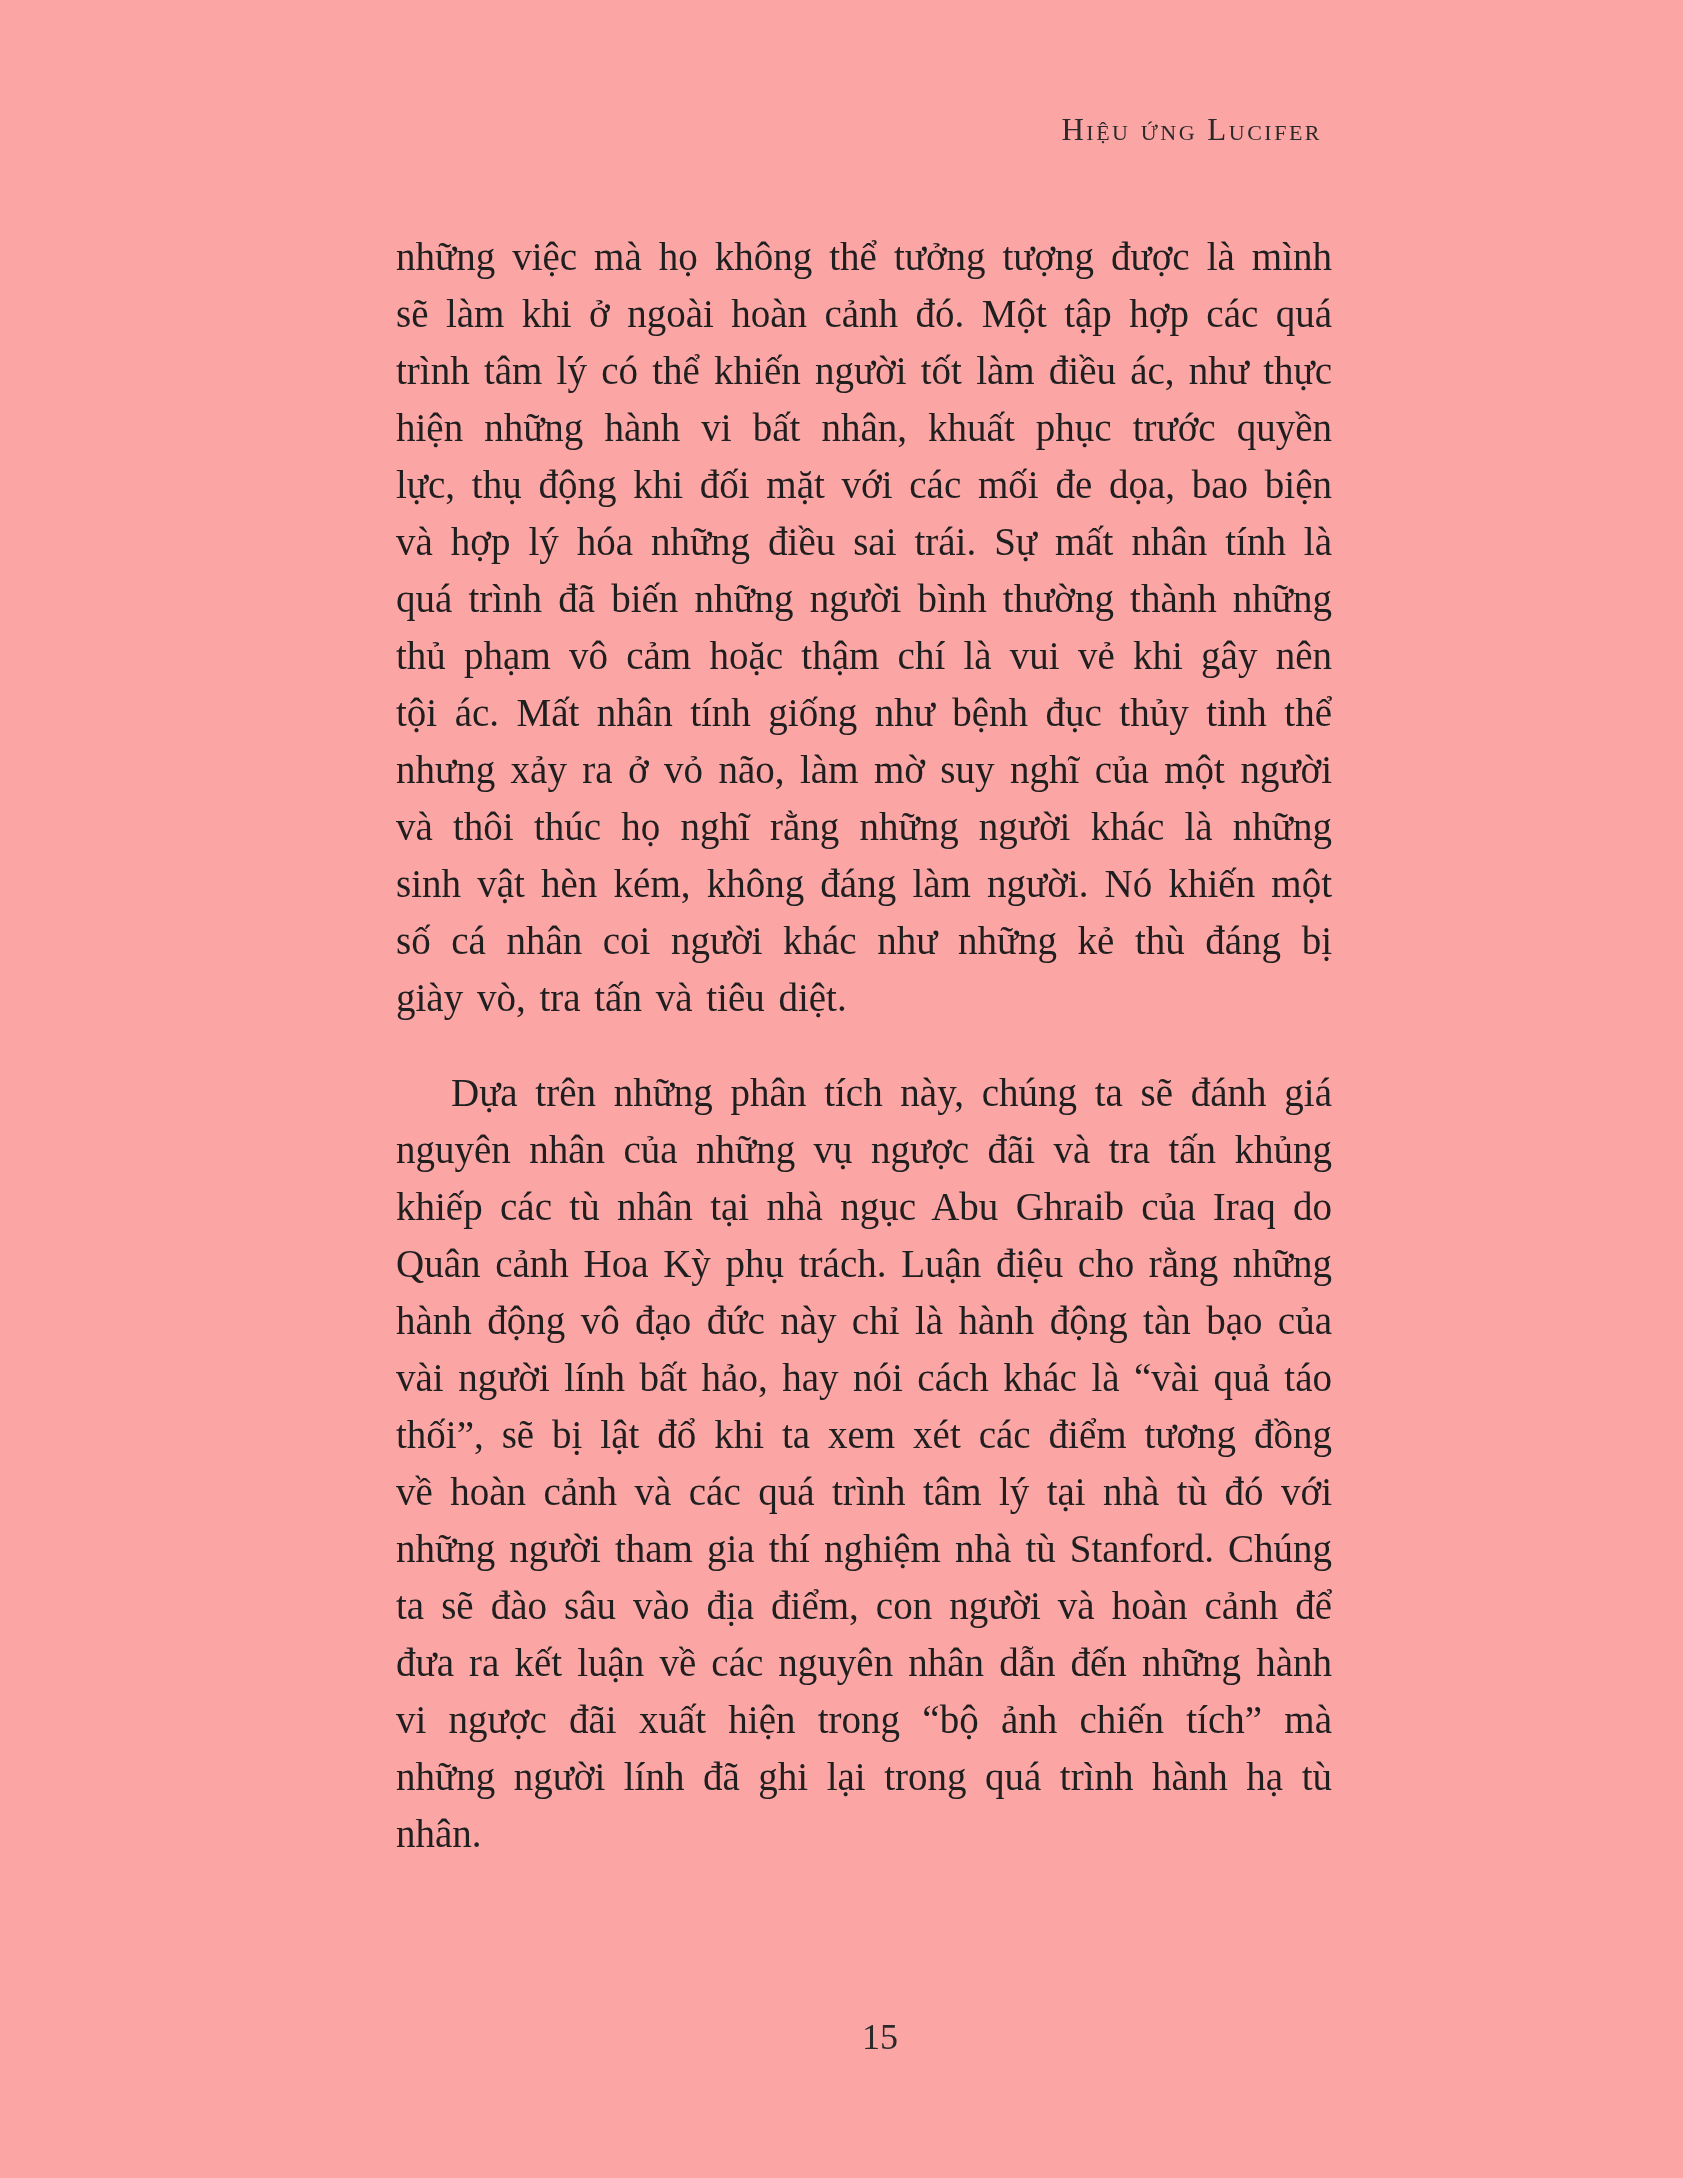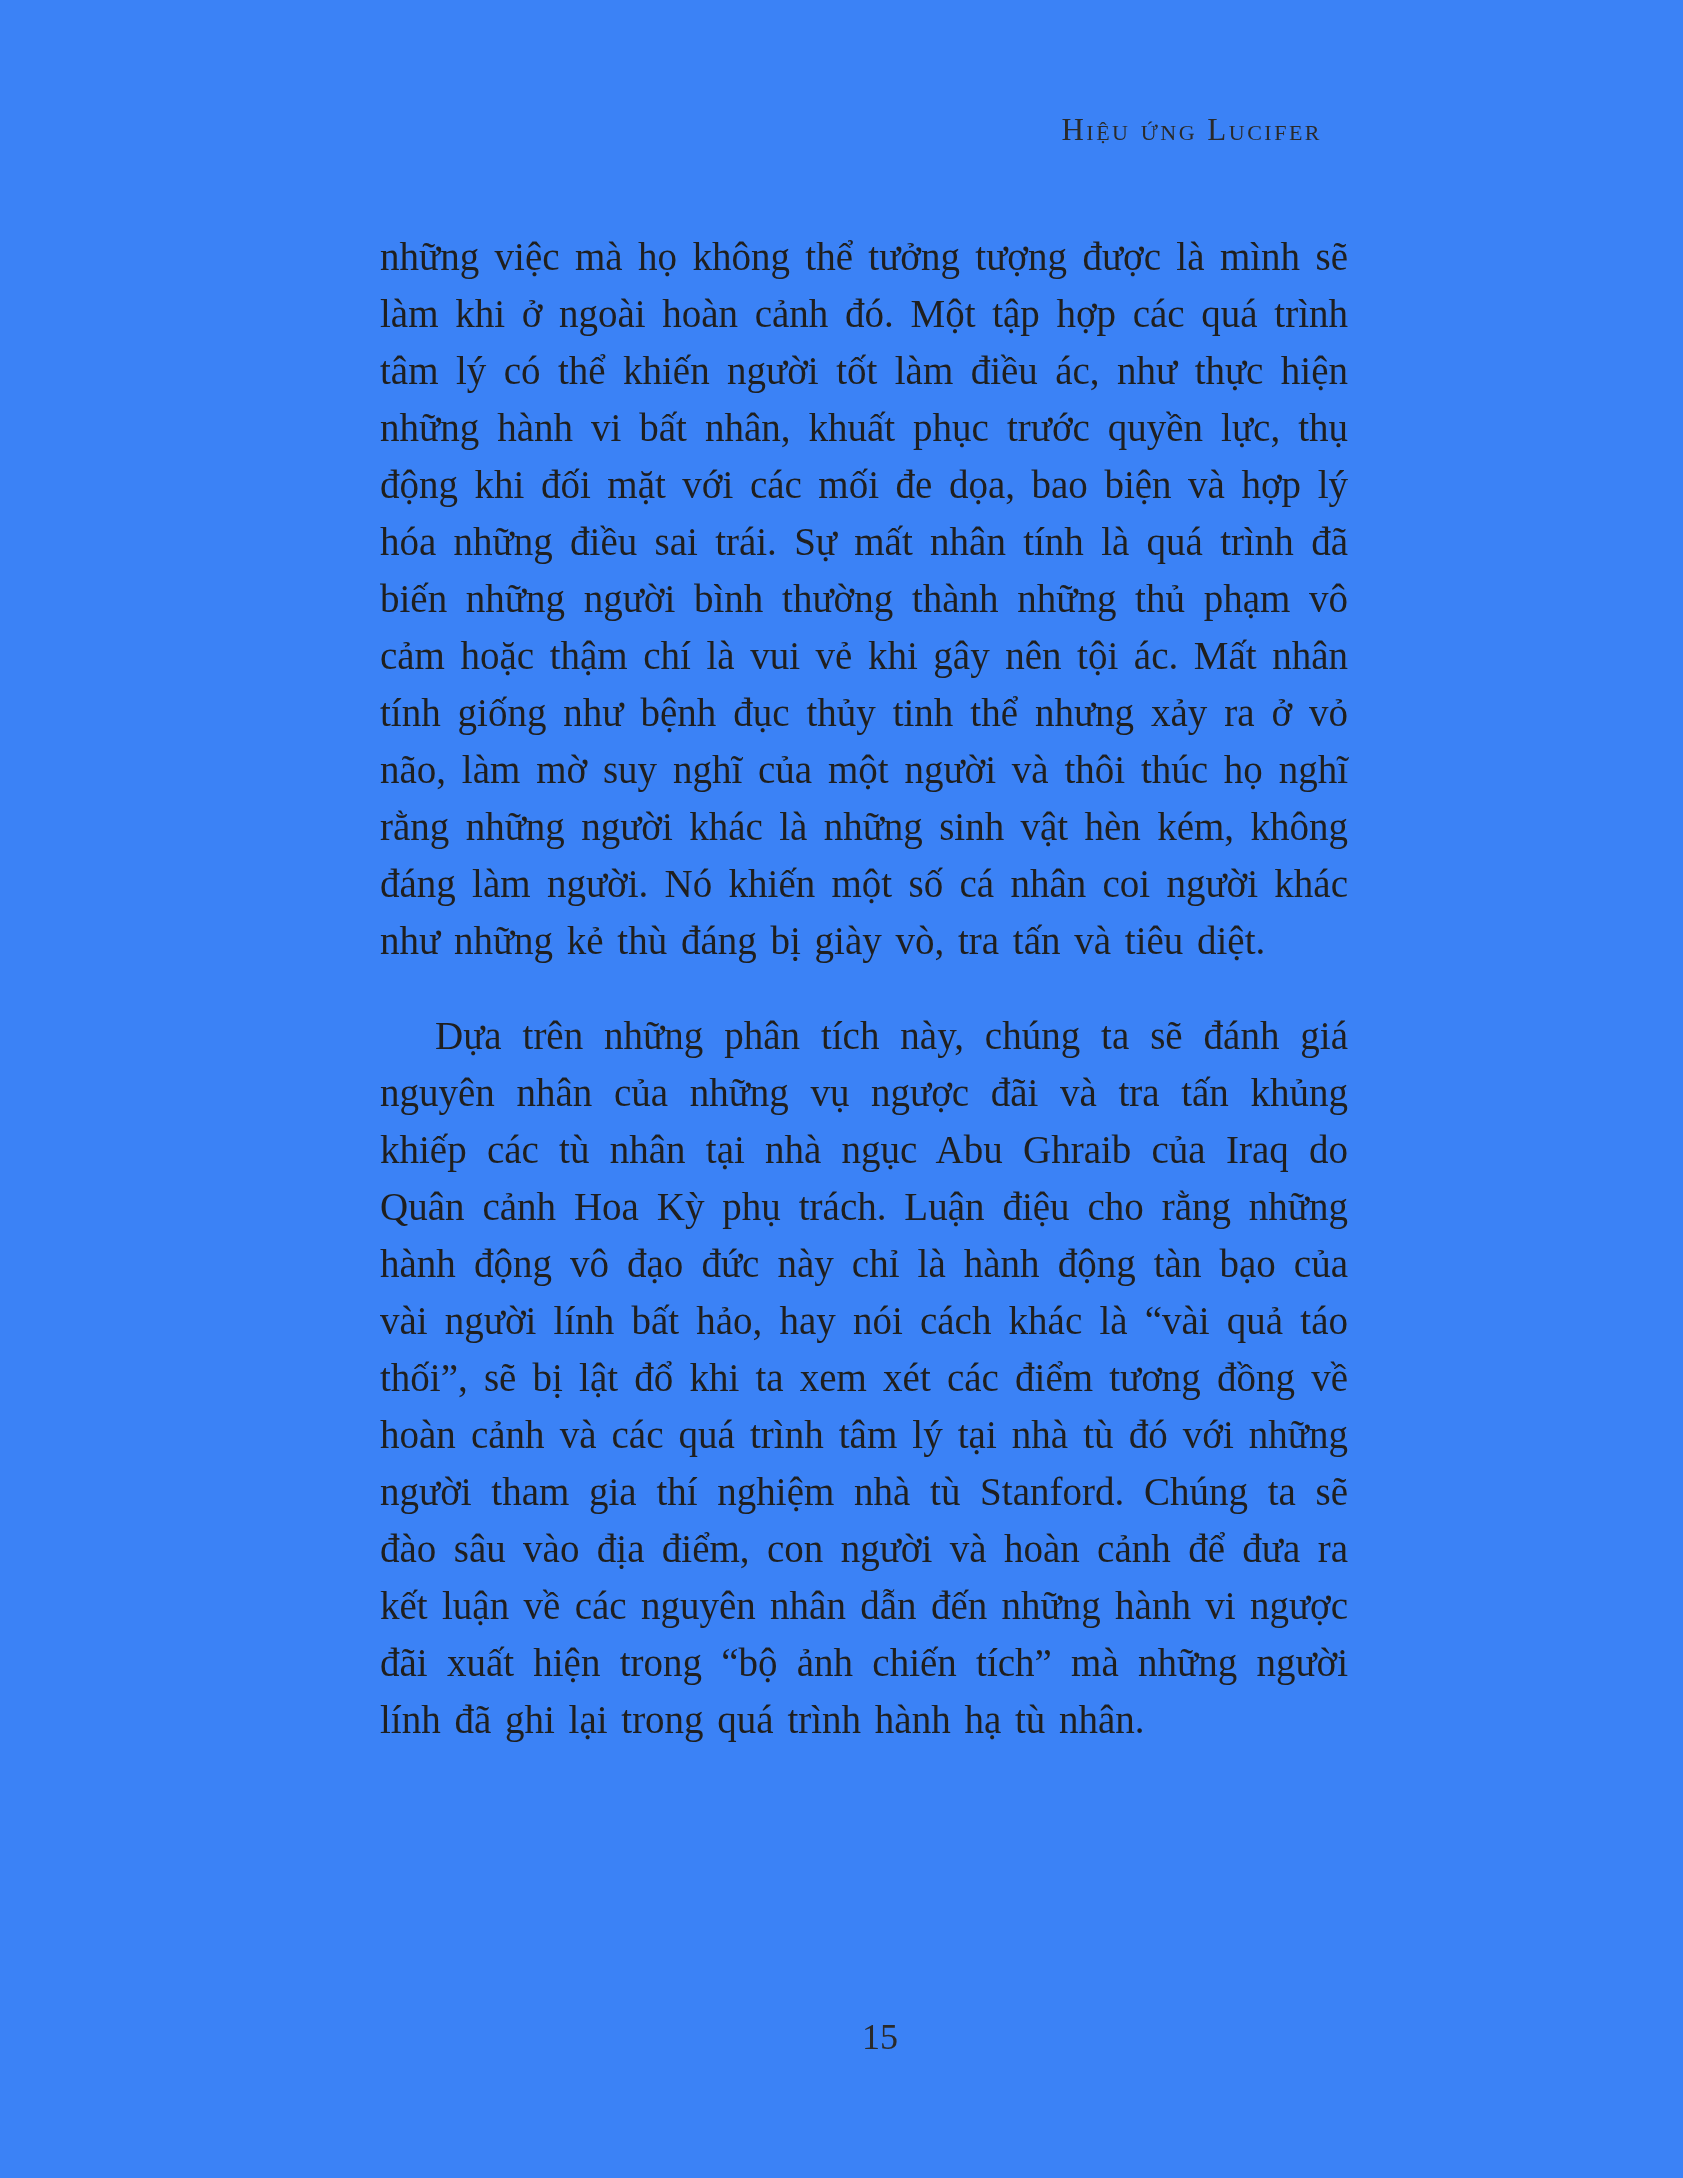--- a/index.html
+++ b/index.html
@@ -9,21 +9,21 @@
     height: 2178px;
     background: #ffffff;
     font-family: "Liberation Serif", "DejaVu Serif", serif;
     color: #1f1f1f;
     overflow: hidden;
   }
   .page {
     position: relative;
     width: 1683px;
     height: 2178px;
-    background: #3b82f6;
+    background: #fca5a5;
   }
   .text-block {
     position: absolute;
     left: 380px;
     top: 111px;
     width: 968px;
   }
   .running-head {
     text-align: right;
     padding-right: 26px;
@@ -32,21 +32,21 @@
     line-height: 38px;
     letter-spacing: 2.5px;
     color: #2a2a2a;
     margin-bottom: 79px;
   }
   .body-text p {
     font-size: 39px;
     line-height: 57px;
     text-align: justify;
     word-spacing: 4px;
-    margin: 0;
+    margin: 16px;
   }
   .body-text p + p {
     margin-top: 38px;
     text-indent: 55px;
   }
   .page-number {
     position: absolute;
     left: 396px;
     width: 968px;
     top: 2016px;

